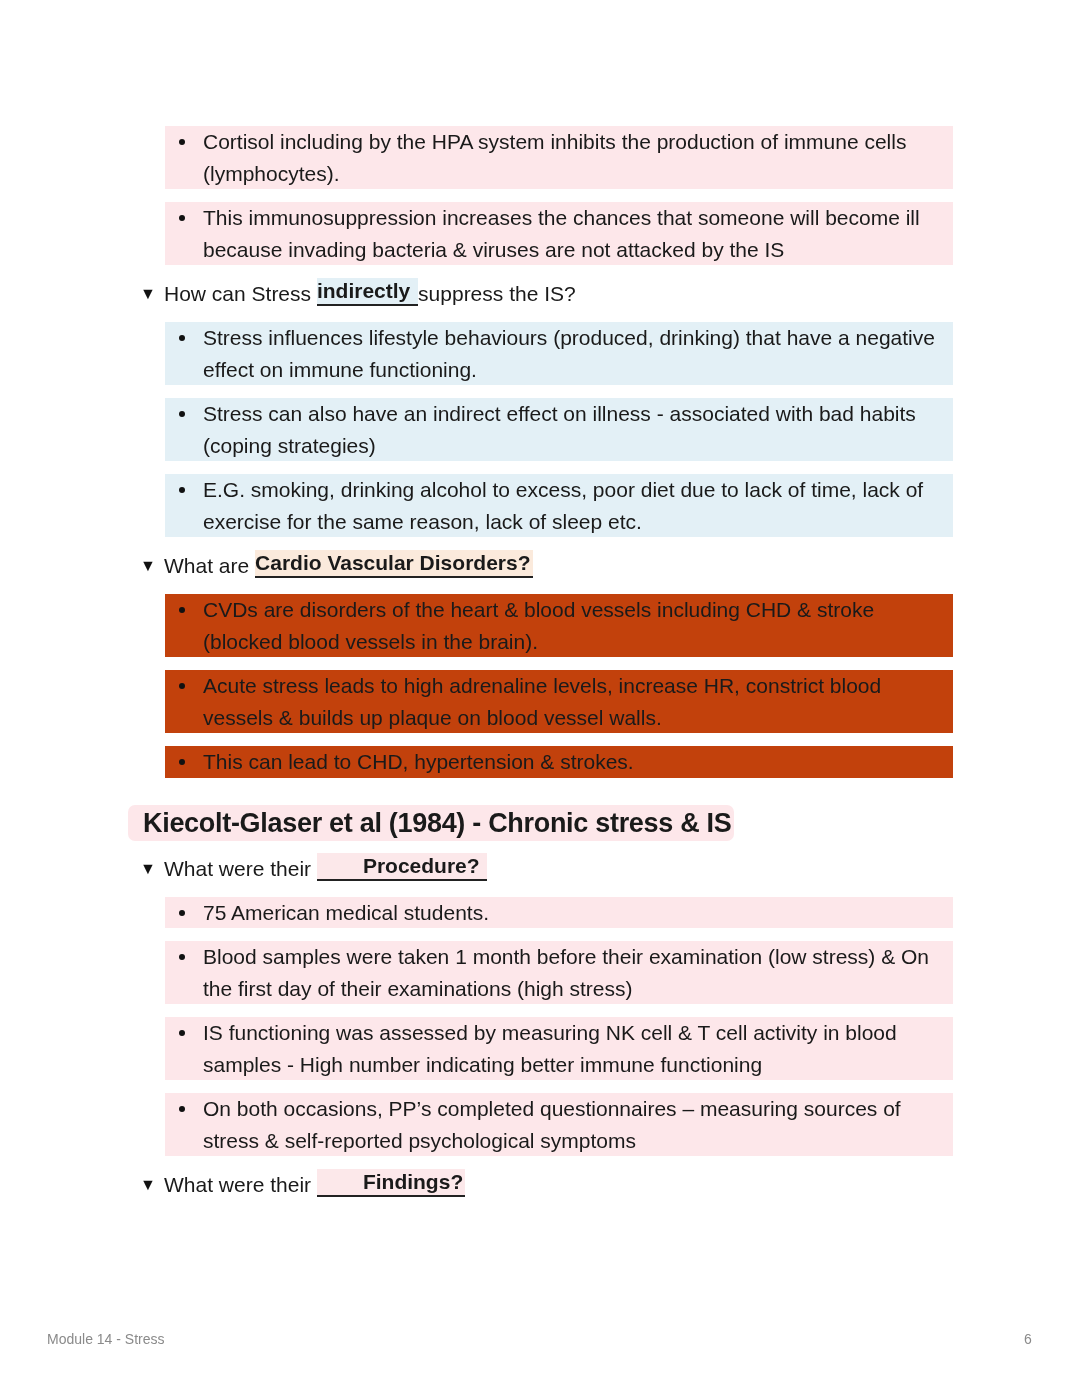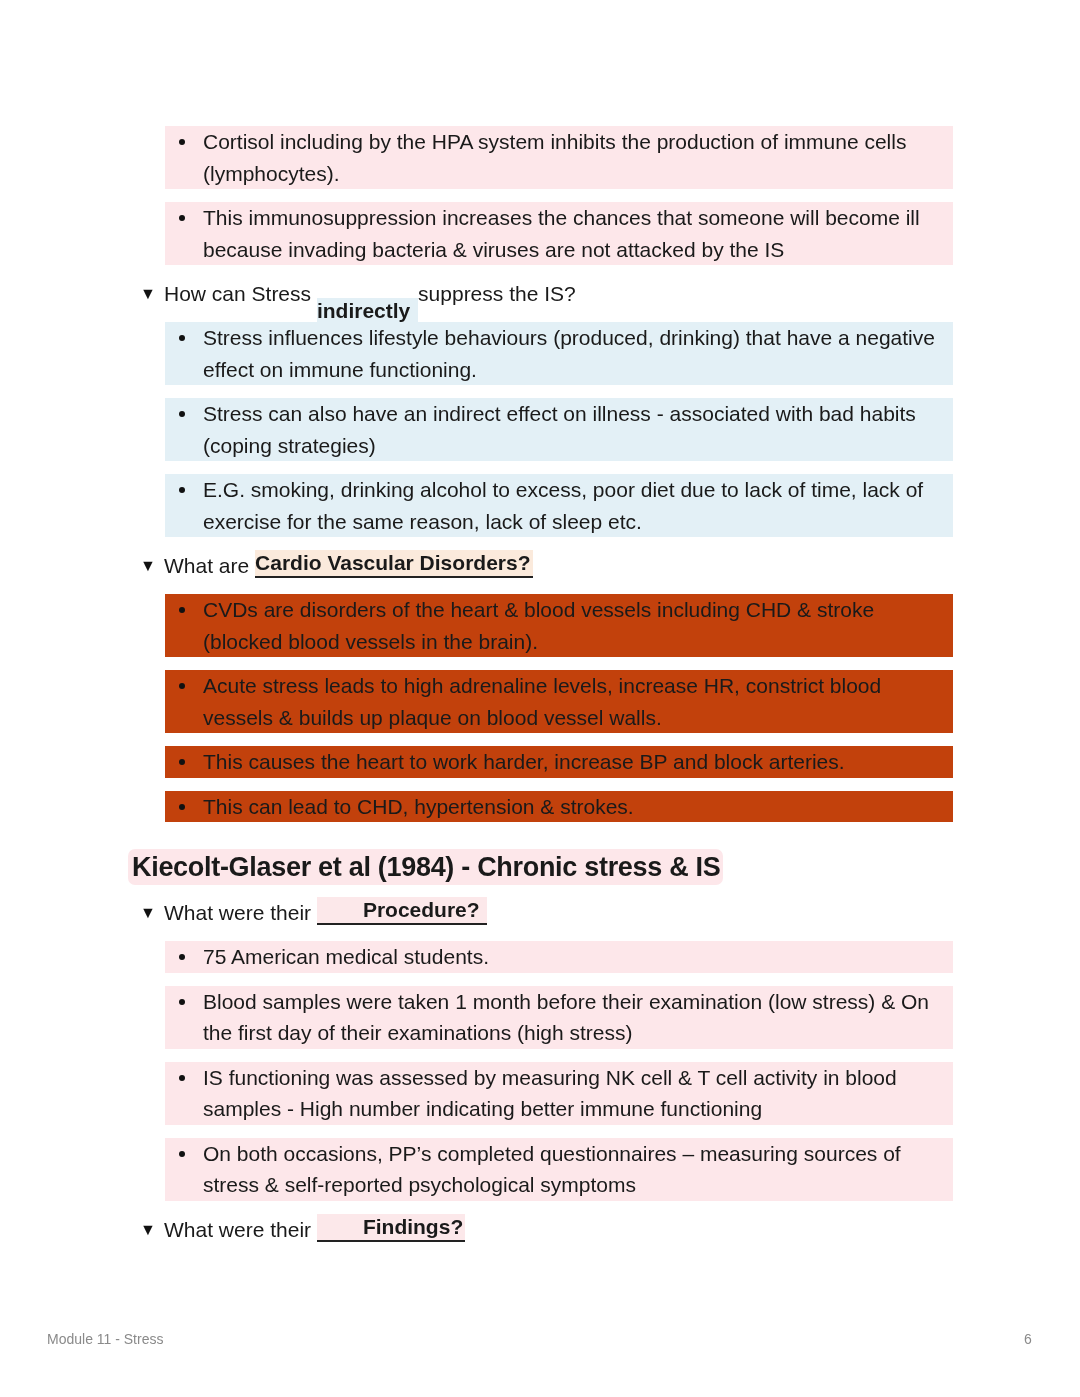--- a/index.html
+++ b/index.html
@@ -73,21 +73,21 @@
     }
     .pink { background: #fde7ea; }
     .blue { background: #e3f0f6; }
     .orange { background: #c2410c; }
     .heading {
       display: inline-block;
       font-size: 27px;
       font-weight: bold;
       background: #fde7ea;
       line-height: 36px;
-      padding: 0 2px 0 4px;
+      padding: 0 2px 0 15px;
       margin-top: 14px;
       margin-bottom: 12px;
       letter-spacing: -0.3px;
       border-radius: 7px;
     }
     .footer-left {
       position: absolute;
       left: 47px;
       top: 1331px;
       font-size: 14px;
@@ -110,39 +110,38 @@
     
     <div class="bullets">
       <div class="bullet pink">Cortisol including by the HPA system inhibits the production of immune cells (lymphocytes).</div>
       <div class="bullet pink">This  immunosuppression increases the chances that someone will become ill because invading bacteria &amp; viruses are not attacked by the IS</div>
     </div>
 
     
     <div class="toggle">
       <span class="arrow">▼</span>
       <span style="white-space:pre;">How can Stress </span>
-      <span class="label-b hl-blue" style="white-space:pre;margin-top:20px;">indirectly </span>
+      <span class="label-b hl-blue" style="white-space:pre;">indirectly </span>
       <span>suppress the IS?</span>
     </div>
     <div class="bullets">
       <div class="bullet blue">Stress influences lifestyle behaviours (produced, drinking) that have a negative effect on  immune functioning.</div>
       <div class="bullet blue">Stress can also have an indirect effect on illness - associated with bad habits (coping strategies)</div>
       <div class="bullet blue">E.G. smoking, drinking alcohol to excess, poor diet due to lack of time, lack of exercise for the same reason, lack of sleep etc.</div>
     </div>
 
     
     <div class="toggle">
       <span class="arrow">▼</span>
       <span style="white-space:pre;">What are </span>
       <span class="label-b hl-orange">Cardio Vascular Disorders?</span>
     </div>
     <div class="bullets">
       <div class="bullet orange">CVDs are disorders of the heart &amp; blood vessels including CHD &amp; stroke (blocked blood vessels in the brain).</div>
       <div class="bullet orange">Acute stress leads to high adrenaline levels, increase HR, constrict blood vessels &amp; builds up plaque on blood vessel walls.</div>
-      <div class="bullet orange">This causes the heart to work harder, increase BP and block arteries.</div>
       <div class="bullet orange">This can lead to CHD, hypertension &amp; strokes.</div>
     </div>
 
     
     <div class="heading">Kiecolt-Glaser et al (1984) - Chronic stress &amp; IS</div>
 
     
     <div class="toggle">
       <span class="arrow">▼</span>
       <span style="white-space:pre;">What were their </span>
@@ -157,15 +156,15 @@
 
     
     <div class="toggle">
       <span class="arrow">▼</span>
       <span style="white-space:pre;">What were their </span>
       <span class="label-b hl-pink">Findings?</span>
     </div>
 
   </div>
 
-  <div class="footer-left">Module 11 - Stress</div>
+  <div class="footer-left">Module 14 - Stress</div>
   <div class="footer-right">6</div>
 </div>
 
 </body></html>

